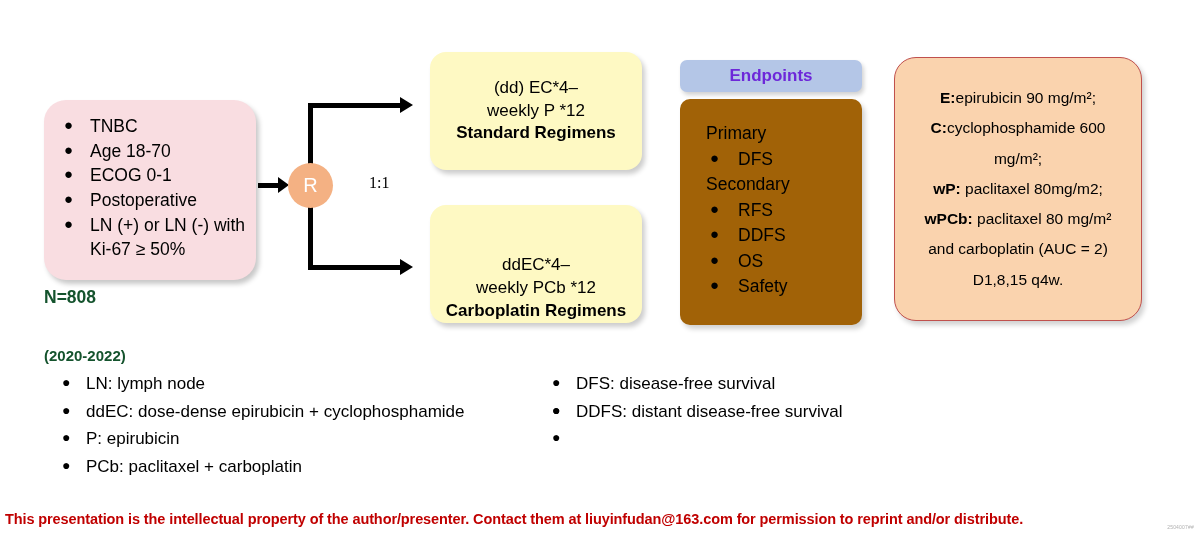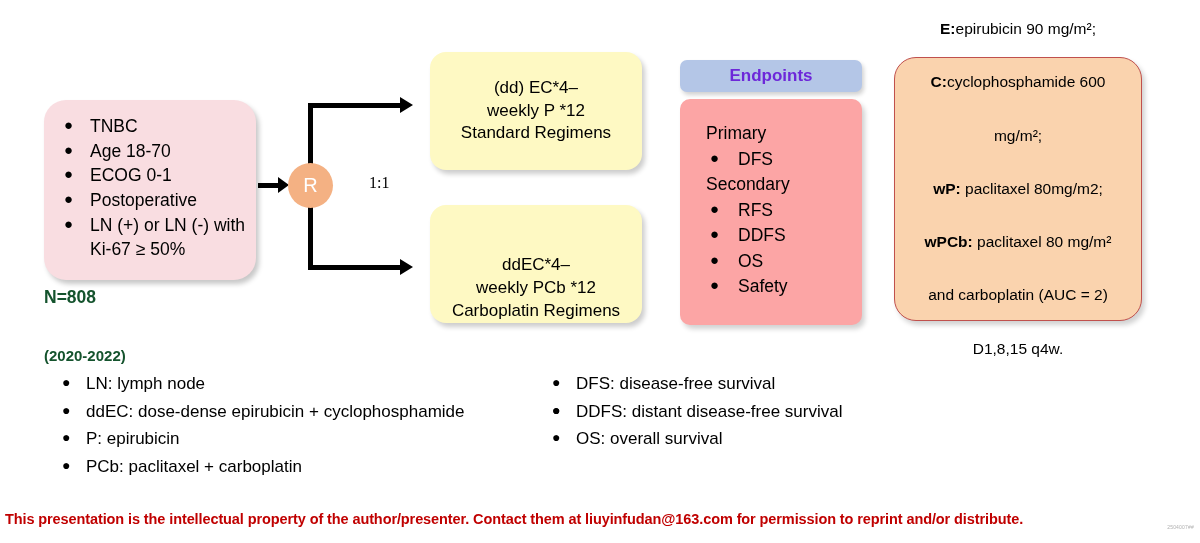--- a/index.html
+++ b/index.html
@@ -173,21 +173,21 @@
     color: #000;
   }
   #arm-standard { top: 52px; height: 118px; }
   #arm-carboplatin { top: 205px; height: 118px; justify-content: flex-end; }
   .arm-line {
     font-size: 17px;
     line-height: 1.35;
   }
   .arm-title {
     font-size: 17px;
-    font-weight: normal;
+    font-weight: bold;
     line-height: 1.35;
   }
 
   
   #endpoints-header {
     position: absolute;
     left: 680px;
     top: 60px;
     width: 182px;
     height: 32px;
@@ -200,21 +200,21 @@
     font-weight: bold;
     color: #6d28d9;
     box-shadow: 2px 3px 4px rgba(0,0,0,0.18);
   }
   #endpoints-body {
     position: absolute;
     left: 680px;
     top: 99px;
     width: 182px;
     height: 226px;
-    background: #fca5a5;
+    background: #a16207;
     border-radius: 10px;
     box-shadow: 3px 4px 5px rgba(0,0,0,0.18);
     box-sizing: border-box;
     padding: 22px 0 0 26px;
   }
   .ep-heading {
     font-size: 17.5px;
     line-height: 1.46;
     color: #000;
   }
@@ -250,21 +250,20 @@
     border-radius: 22px;
     box-shadow: 3px 4px 5px rgba(0,0,0,0.18);
     box-sizing: border-box;
     display: flex;
     flex-direction: column;
     align-items: center;
     justify-content: center;
     text-align: center;
     color: #000;
     padding: 0 8px;
-    gap: 23px;
   }
   .dose-line {
     font-size: 15.5px;
     line-height: 1.95;
   }
   .dose-line b { font-weight: bold; }
 
   
   .legend-col {
     position: absolute;
@@ -383,20 +382,20 @@
       <li><span class="bullet">●</span><span>ddEC: dose-dense epirubicin + cyclophosphamide</span></li>
       <li><span class="bullet">●</span><span>P: epirubicin</span></li>
       <li><span class="bullet">●</span><span>PCb: paclitaxel + carboplatin</span></li>
     </ul>
   </div>
   <div class="legend-col" id="legend-right">
     <ul>
       <li><span class="bullet">●</span><span>DFS: disease-free survival</span></li>
       <li><span class="bullet">●</span></li>
       <li><span class="bullet">●</span><span>DDFS: distant disease-free survival</span></li>
-      <li><span class="bullet">●</span><span>OS: overall survival</span></li>
+      <li><span class="bullet">●</span></li>
     </ul>
   </div>
 
   <div id="copyright-footer">This presentation is the intellectual property of the author/presenter. Contact them at liuyinfudan@163.com for permission to reprint and/or distribute.</div>
   <div id="watermark-id">2504007##</div>
 
 </div>
 
 </body></html>

